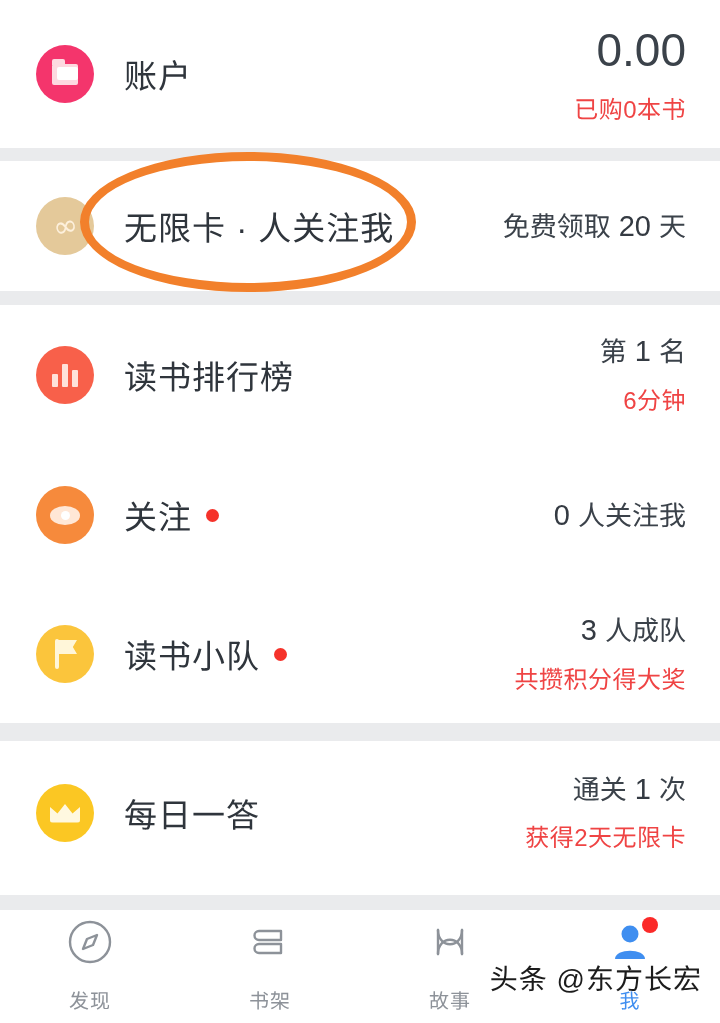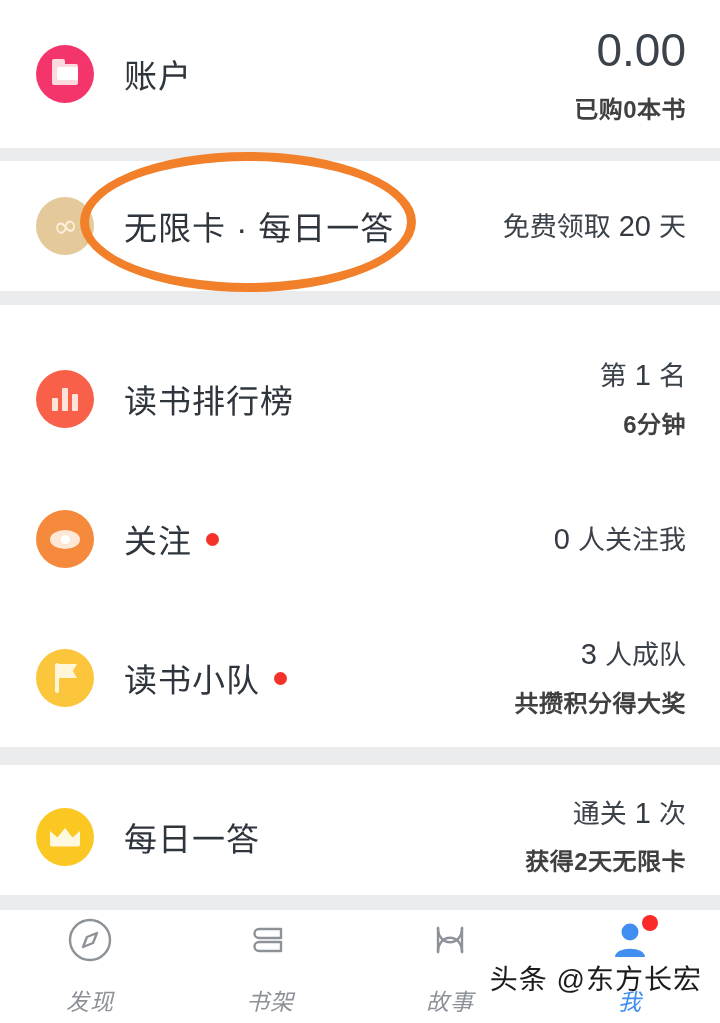--- a/index.html
+++ b/index.html
@@ -93,26 +93,25 @@
     color: #343a42;
   }
   .right-main .amount {
     font-size: 46px;
     color: #3b424a;
     letter-spacing: 0px;
   }
   .right-main .unit-pre { margin-right: 8px; }
   .right-main .unit-post { margin-left: 8px; }
   .right-sub {
-    color: #404040;
+    color: #ef4444;
     font-size: 24px;
     margin-top: 12px;
     white-space: nowrap;
     letter-spacing: 0.5px;
-    font-weight: bold;
   }
 
   
   .glyph-folder {
     width: 26px;
     height: 21px;
     background: #fdd9e0;
     border-radius: 2px;
     position: relative;
   }
@@ -228,25 +227,24 @@
     height: 100%;
   }
   .nav-icon {
     height: 46px;
     display: flex;
     align-items: center;
     justify-content: center;
     position: relative;
   }
   .nav-label {
-    font-size: 23px;
+    font-size: 20px;
     color: #8d9299;
     margin-top: 20px;
     letter-spacing: 1px;
-    font-style: italic;
   }
   .nav-item.active .nav-label { color: #3f8ef0; }
   .nav-badge {
     position: absolute;
     width: 16px; height: 16px;
     border-radius: 50%;
     background: #fb2a29;
     right: -5px;
     top: -2px;
   }
@@ -289,37 +287,37 @@
   </div>
 
   <div class="gap" style="height:13px;"></div>
 
   <div class="section">
     <div class="row" style="height:130px;">
       <div class="row-icon" style="background:#e4c99a;">
         <span class="glyph-infinity">∞</span>
       </div>
       <div class="row-label-wrap">
-        <span class="row-label">无限卡 · 每日一答</span>
+        <span class="row-label">无限卡 · 人关注我</span>
       </div>
       <div class="row-right">
         <div class="right-main">
           <span class="unit-pre">免费领取</span>
           <span class="big">20</span>
           <span class="unit-post">天</span>
         </div>
       </div>
     </div>
   </div>
 
   <div class="gap" style="height:14px;"></div>
 
   <div class="section">
 
-    <div class="row" style="height:140px;margin-top:24px;">
+    <div class="row" style="height:140px;">
       <div class="row-icon" style="background:#f8604a;">
         <span class="glyph-bars">
             <i style="height:13px;"></i>
             <i style="height:23px;"></i>
             <i style="height:17px;"></i>
           </span>
       </div>
       <div class="row-label-wrap">
         <span class="row-label">读书排行榜</span>
       </div>

